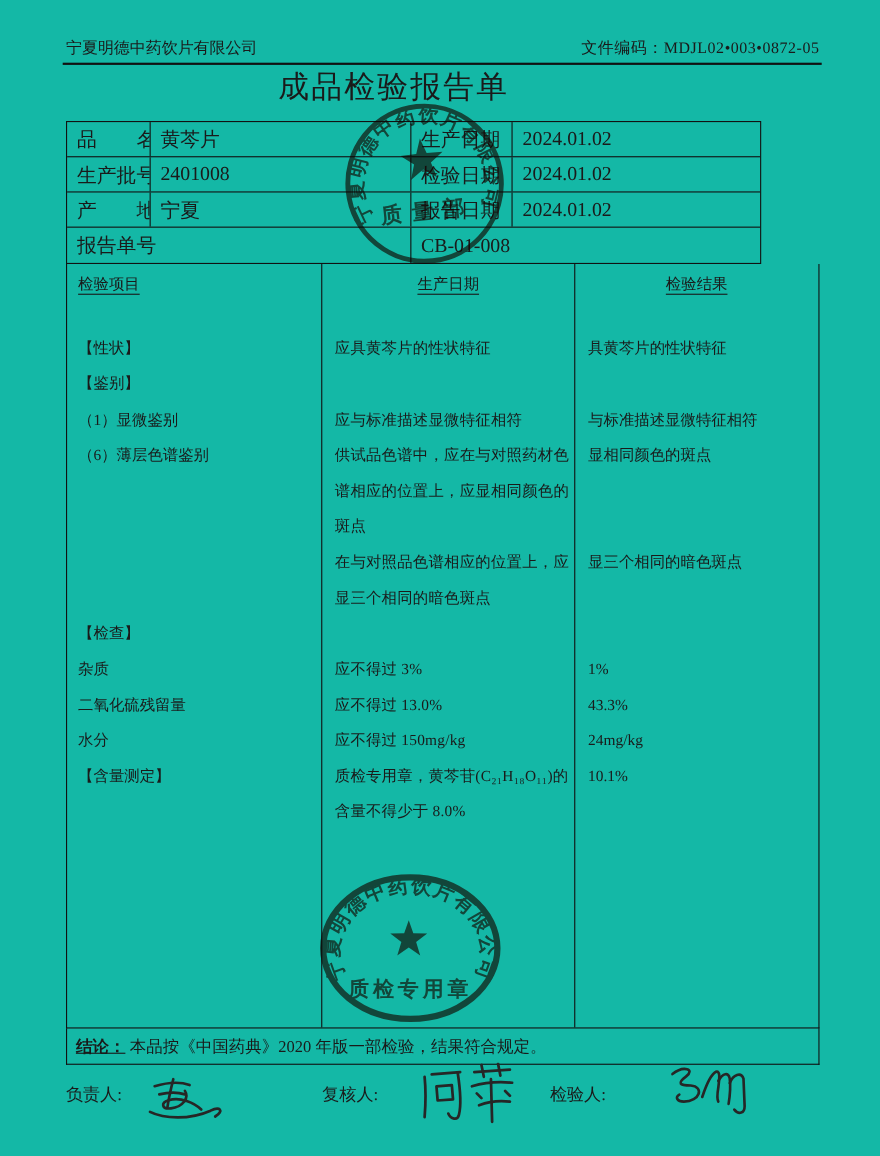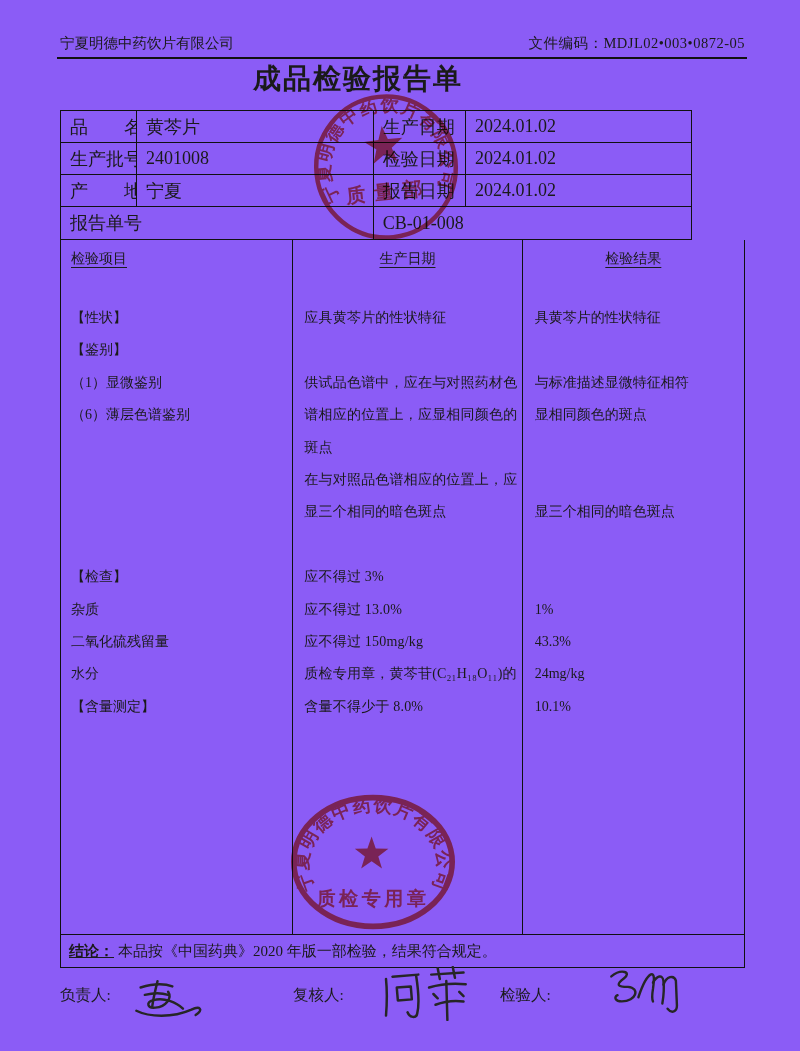--- a/index.html
+++ b/index.html
@@ -1,27 +1,27 @@
 <!DOCTYPE html>
 <html><head>
 <meta charset="utf-8">
 <style>
   html,body{margin:0;padding:0;background:#ffffff;}
   .page{
-    position:relative;width:800px;height:1051px;background:#8b5cf6;
+    position:relative;width:800px;height:1051px;background:#14b8a6;
     font-family:"Liberation Serif","DejaVu Serif",serif;color:#1a1a1a;
     overflow:hidden;
   }
   
   .doc-header{position:absolute;left:60px;top:34px;width:685px;height:22px;font-size:14.5px;}
   .company{position:absolute;left:0;top:0;}
   .filecode{position:absolute;right:0;top:0;letter-spacing:.5px;}
   .head-rule{position:absolute;left:57px;top:57px;width:690px;height:2px;background:#111;}
   .doc-title{position:absolute;left:358px;top:60px;transform:translateX(-50%);
-    font-size:28px;font-weight:bold;letter-spacing:2px;white-space:nowrap;}
+    font-size:28px;font-weight:normal;letter-spacing:2px;white-space:nowrap;}
   
   .info-table{position:absolute;left:60px;top:110px;width:632px;height:130px;
     border:1px solid #111;box-sizing:border-box;font-size:18px;}
   .info-row{display:flex;height:32px;border-bottom:1px solid #111;box-sizing:border-box;}
   .info-row.last{border-bottom:none;height:32px;}
   .ic{box-sizing:border-box;border-right:1px solid #111;display:flex;align-items:center;
     padding-left:9px;white-space:nowrap;overflow:hidden;}
   .ic.w-label{width:82px;}
   .ic.w-value{width:258px;}
   .ic.w-label2{width:100px;}
@@ -113,20 +113,21 @@
         <div class="ln">水分</div>
         <div class="ln">【含量测定】</div>
         <div class="ln"></div>
       </div>
     </div>
     <div class="mt-col c2">
       <div class="mt-head">生产日期</div>
       <div class="mt-lines">
         <div class="ln">应具黄芩片的性状特征</div>
         <div class="ln"></div>
+        <div class="ln">应与标准描述显微特征相符</div>
         <div class="ln">供试品色谱中，应在与对照药材色</div>
         <div class="ln">谱相应的位置上，应显相同颜色的</div>
         <div class="ln">斑点</div>
         <div class="ln">在与对照品色谱相应的位置上，应</div>
         <div class="ln">显三个相同的暗色斑点</div>
         <div class="ln"></div>
         <div class="ln">应不得过 3%</div>
         <div class="ln">应不得过 13.0%</div>
         <div class="ln">应不得过 150mg/kg</div>
         <div class="ln">质检专用章，黄芩苷(C₂₁H₁₈O₁₁)的</div>

